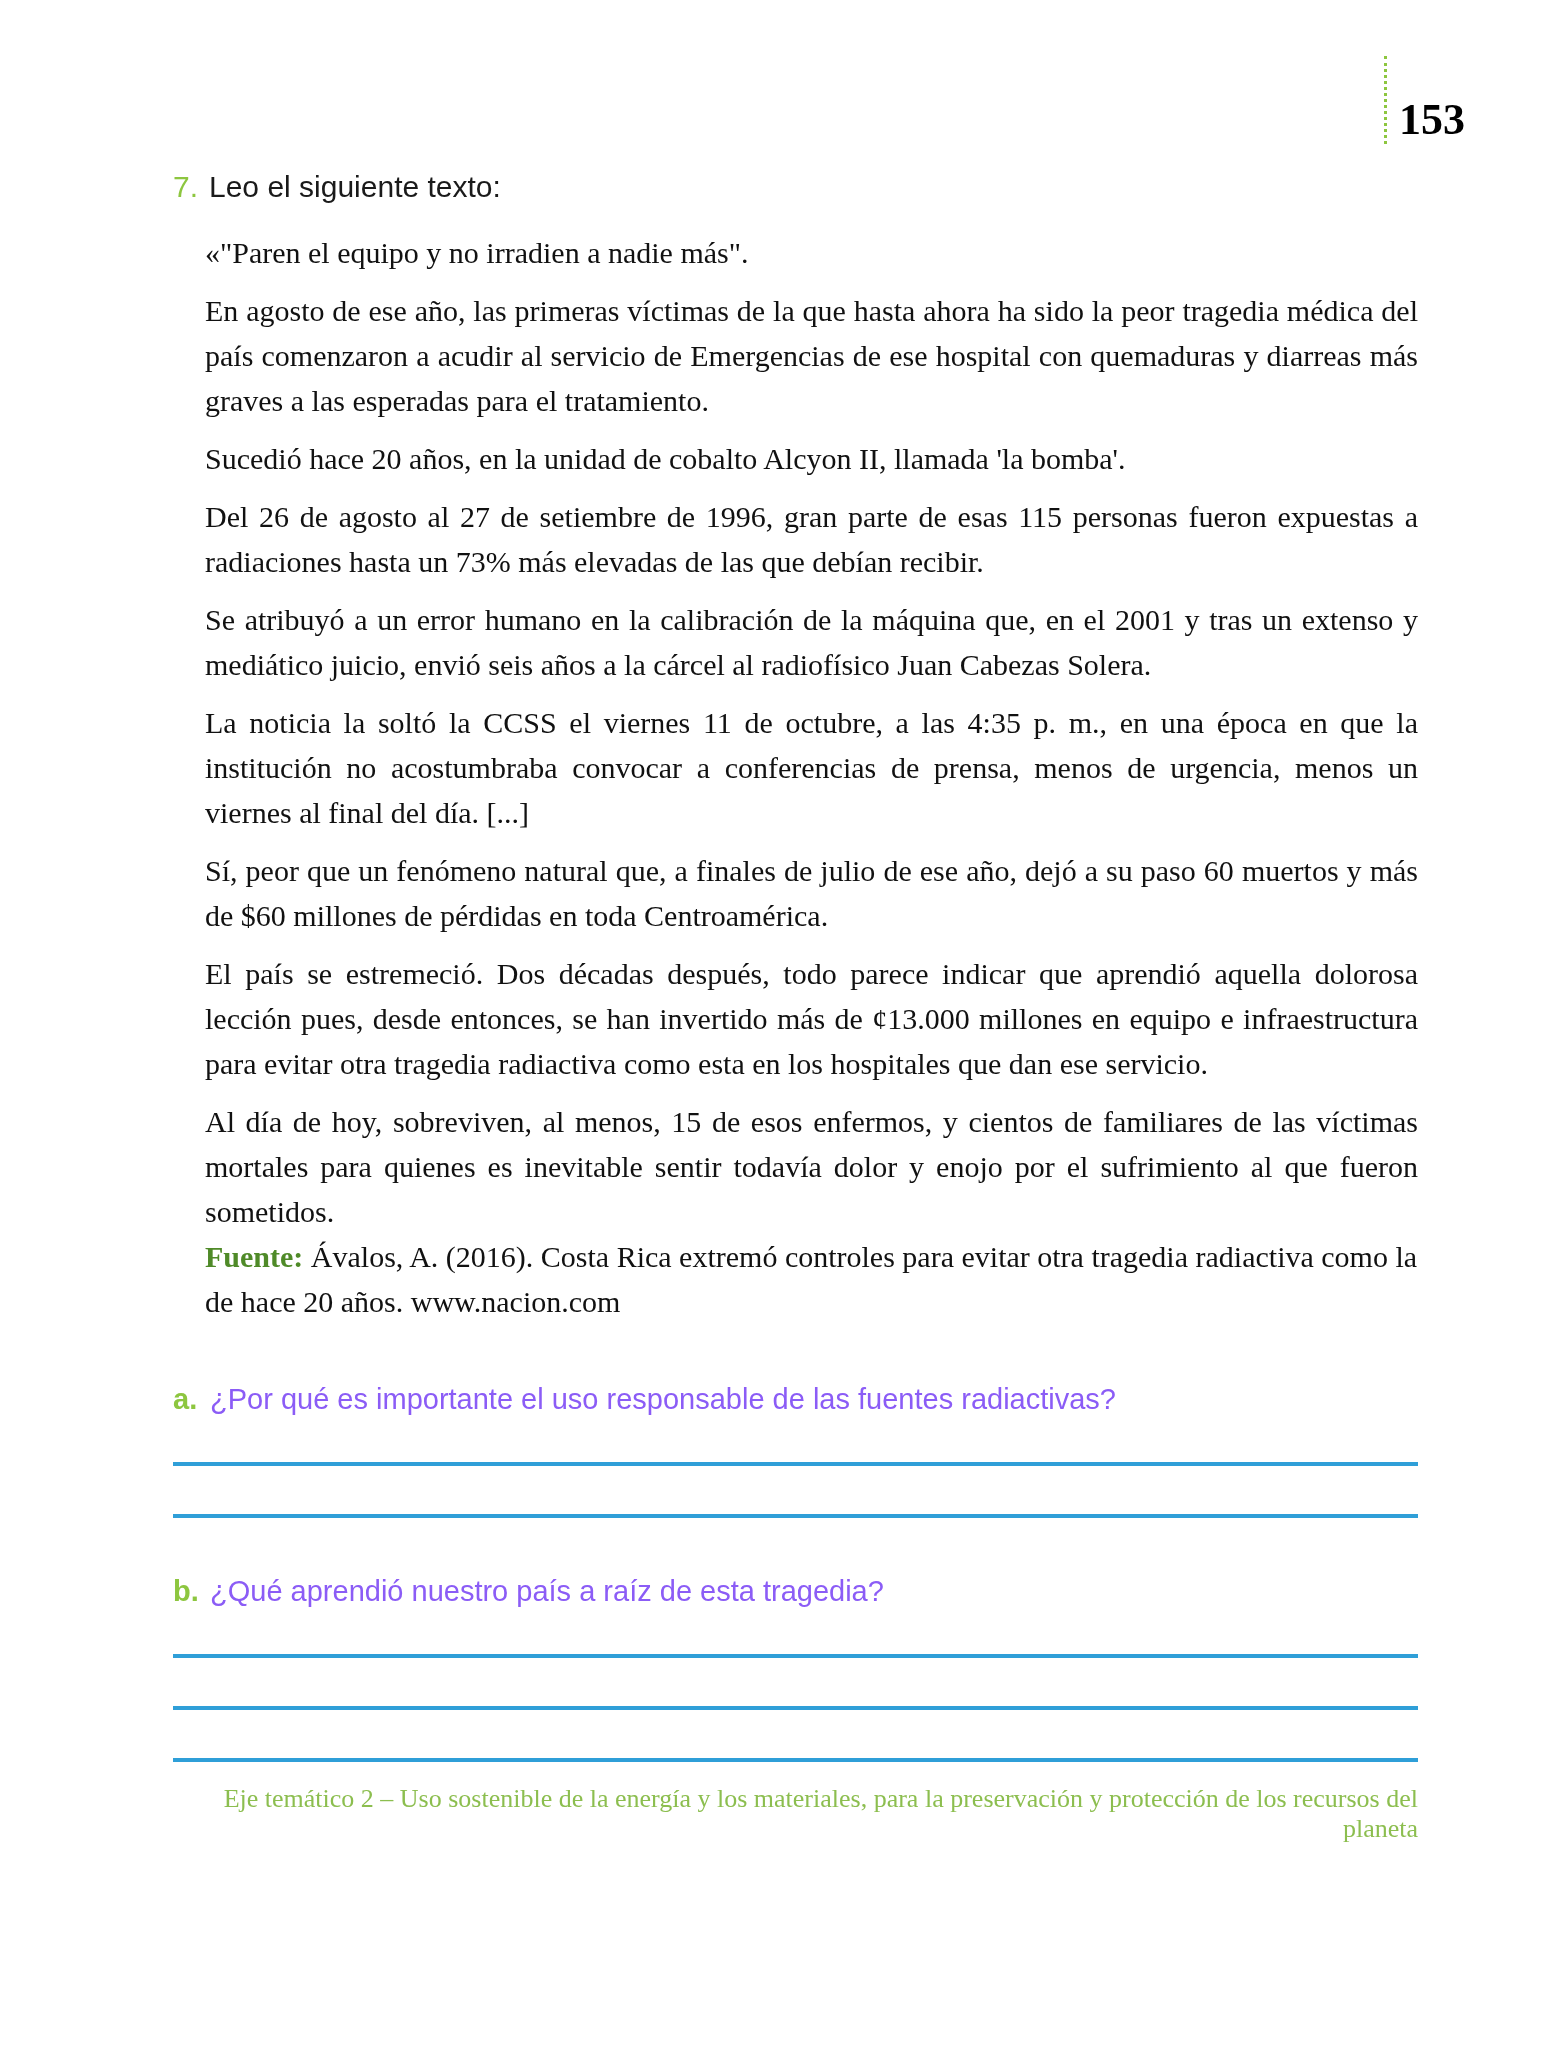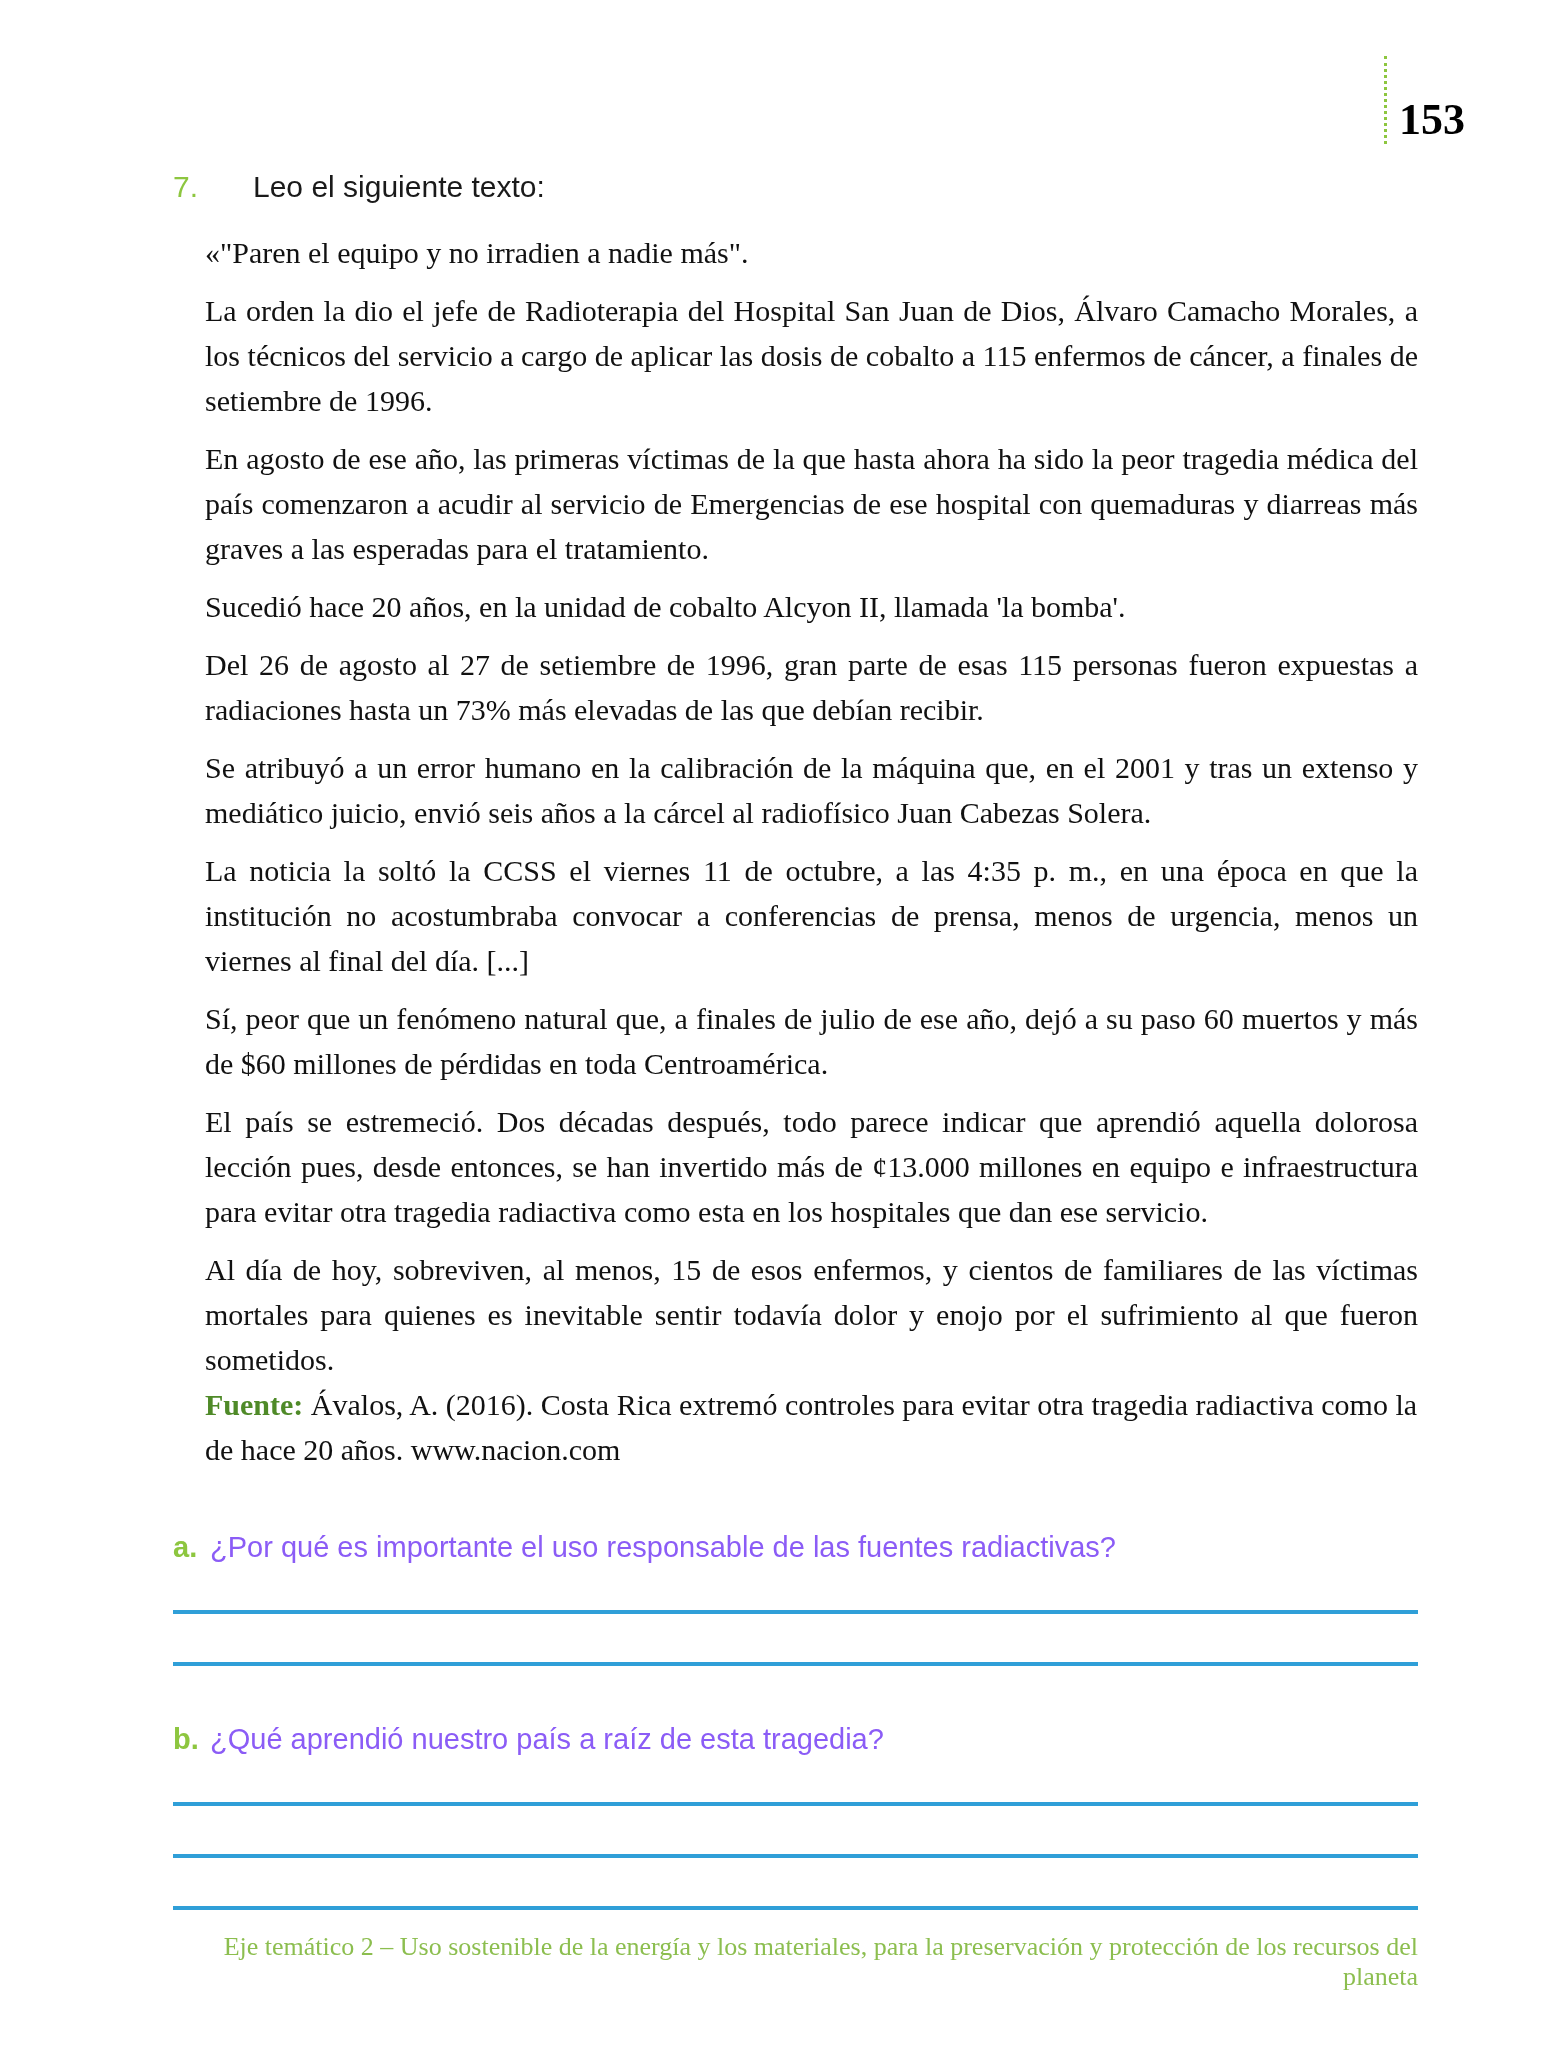--- a/index.html
+++ b/index.html
@@ -43,21 +43,21 @@
     width: 1245px;
   }
   .activity-header {
     display: flex;
     font-family: "Liberation Sans", sans-serif;
     font-size: 30px;
     line-height: 34px;
     margin-bottom: 26px;
   }
   .activity-marker { color: #8dc63f; width: 36px; flex: 0 0 36px; }
-  .activity-title  { color: #1a1a1a; margin-left: 44px; }
+  .activity-title  { color: #1a1a1a; }
   
   .reading {
     margin-left: 32px;
     width: 1213px;
     font-size: 30px;
     line-height: 45px;
   }
   .reading p {
     text-align: justify;
     margin-bottom: 13px;
@@ -107,21 +107,20 @@
   <div class="content">
 
     <div class="activity-header">
       <span class="activity-marker">7.</span>
       <span class="activity-title">Leo el siguiente texto:</span>
     </div>
 
     <div class="reading">
       <div>
           <p>«"Paren el equipo y no irradien a nadie más".</p>
-          <p>La orden la dio el jefe de Radioterapia del Hospital San Juan de Dios, Álvaro Camacho Morales, a los técnicos del servicio a cargo de aplicar las dosis de cobalto a 115 enfermos de cáncer, a finales de setiembre de 1996.</p>
           <p>En agosto de ese año, las primeras víctimas de la que hasta ahora ha sido la peor tragedia médica del país comenzaron a acudir al servicio de Emergencias de ese hospital con quemaduras y diarreas más graves a las esperadas para el tratamiento.</p>
           <p>Sucedió hace 20 años, en la unidad de cobalto Alcyon II, llamada 'la bomba'.</p>
           <p>Del 26 de agosto al 27 de setiembre de 1996, gran parte de esas 115 personas fueron expuestas a radiaciones hasta un 73% más elevadas de las que debían recibir.</p>
           <p>Se atribuyó a un error humano en la calibración de la máquina que, en el 2001 y tras un extenso y mediático juicio, envió seis años a la cárcel al radiofísico Juan Cabezas Solera.</p>
           <p>La noticia la soltó la CCSS el viernes 11 de octubre, a las 4:35 p. m., en una época en que la institución no acostumbraba convocar a conferencias de prensa, menos de urgencia, menos un viernes al final del día. [...]</p>
           <p>Sí, peor que un fenómeno natural que, a finales de julio de ese año, dejó a su paso 60 muertos y más de $60 millones de pérdidas en toda Centroamérica.</p>
           <p>El país se estremeció. Dos décadas después, todo parece indicar que aprendió aquella dolorosa lección pues, desde entonces, se han invertido más de ¢13.000 millones en equipo e infraestructura para evitar otra tragedia radiactiva como esta en los hospitales que dan ese servicio.</p>
           <p>Al día de hoy, sobreviven, al menos, 15 de esos enfermos, y cientos de familiares de las víctimas mortales para quienes es inevitable sentir todavía dolor y enojo por el sufrimiento al que fueron sometidos.</p>
         </div>
       <p class="source-paragraph">

